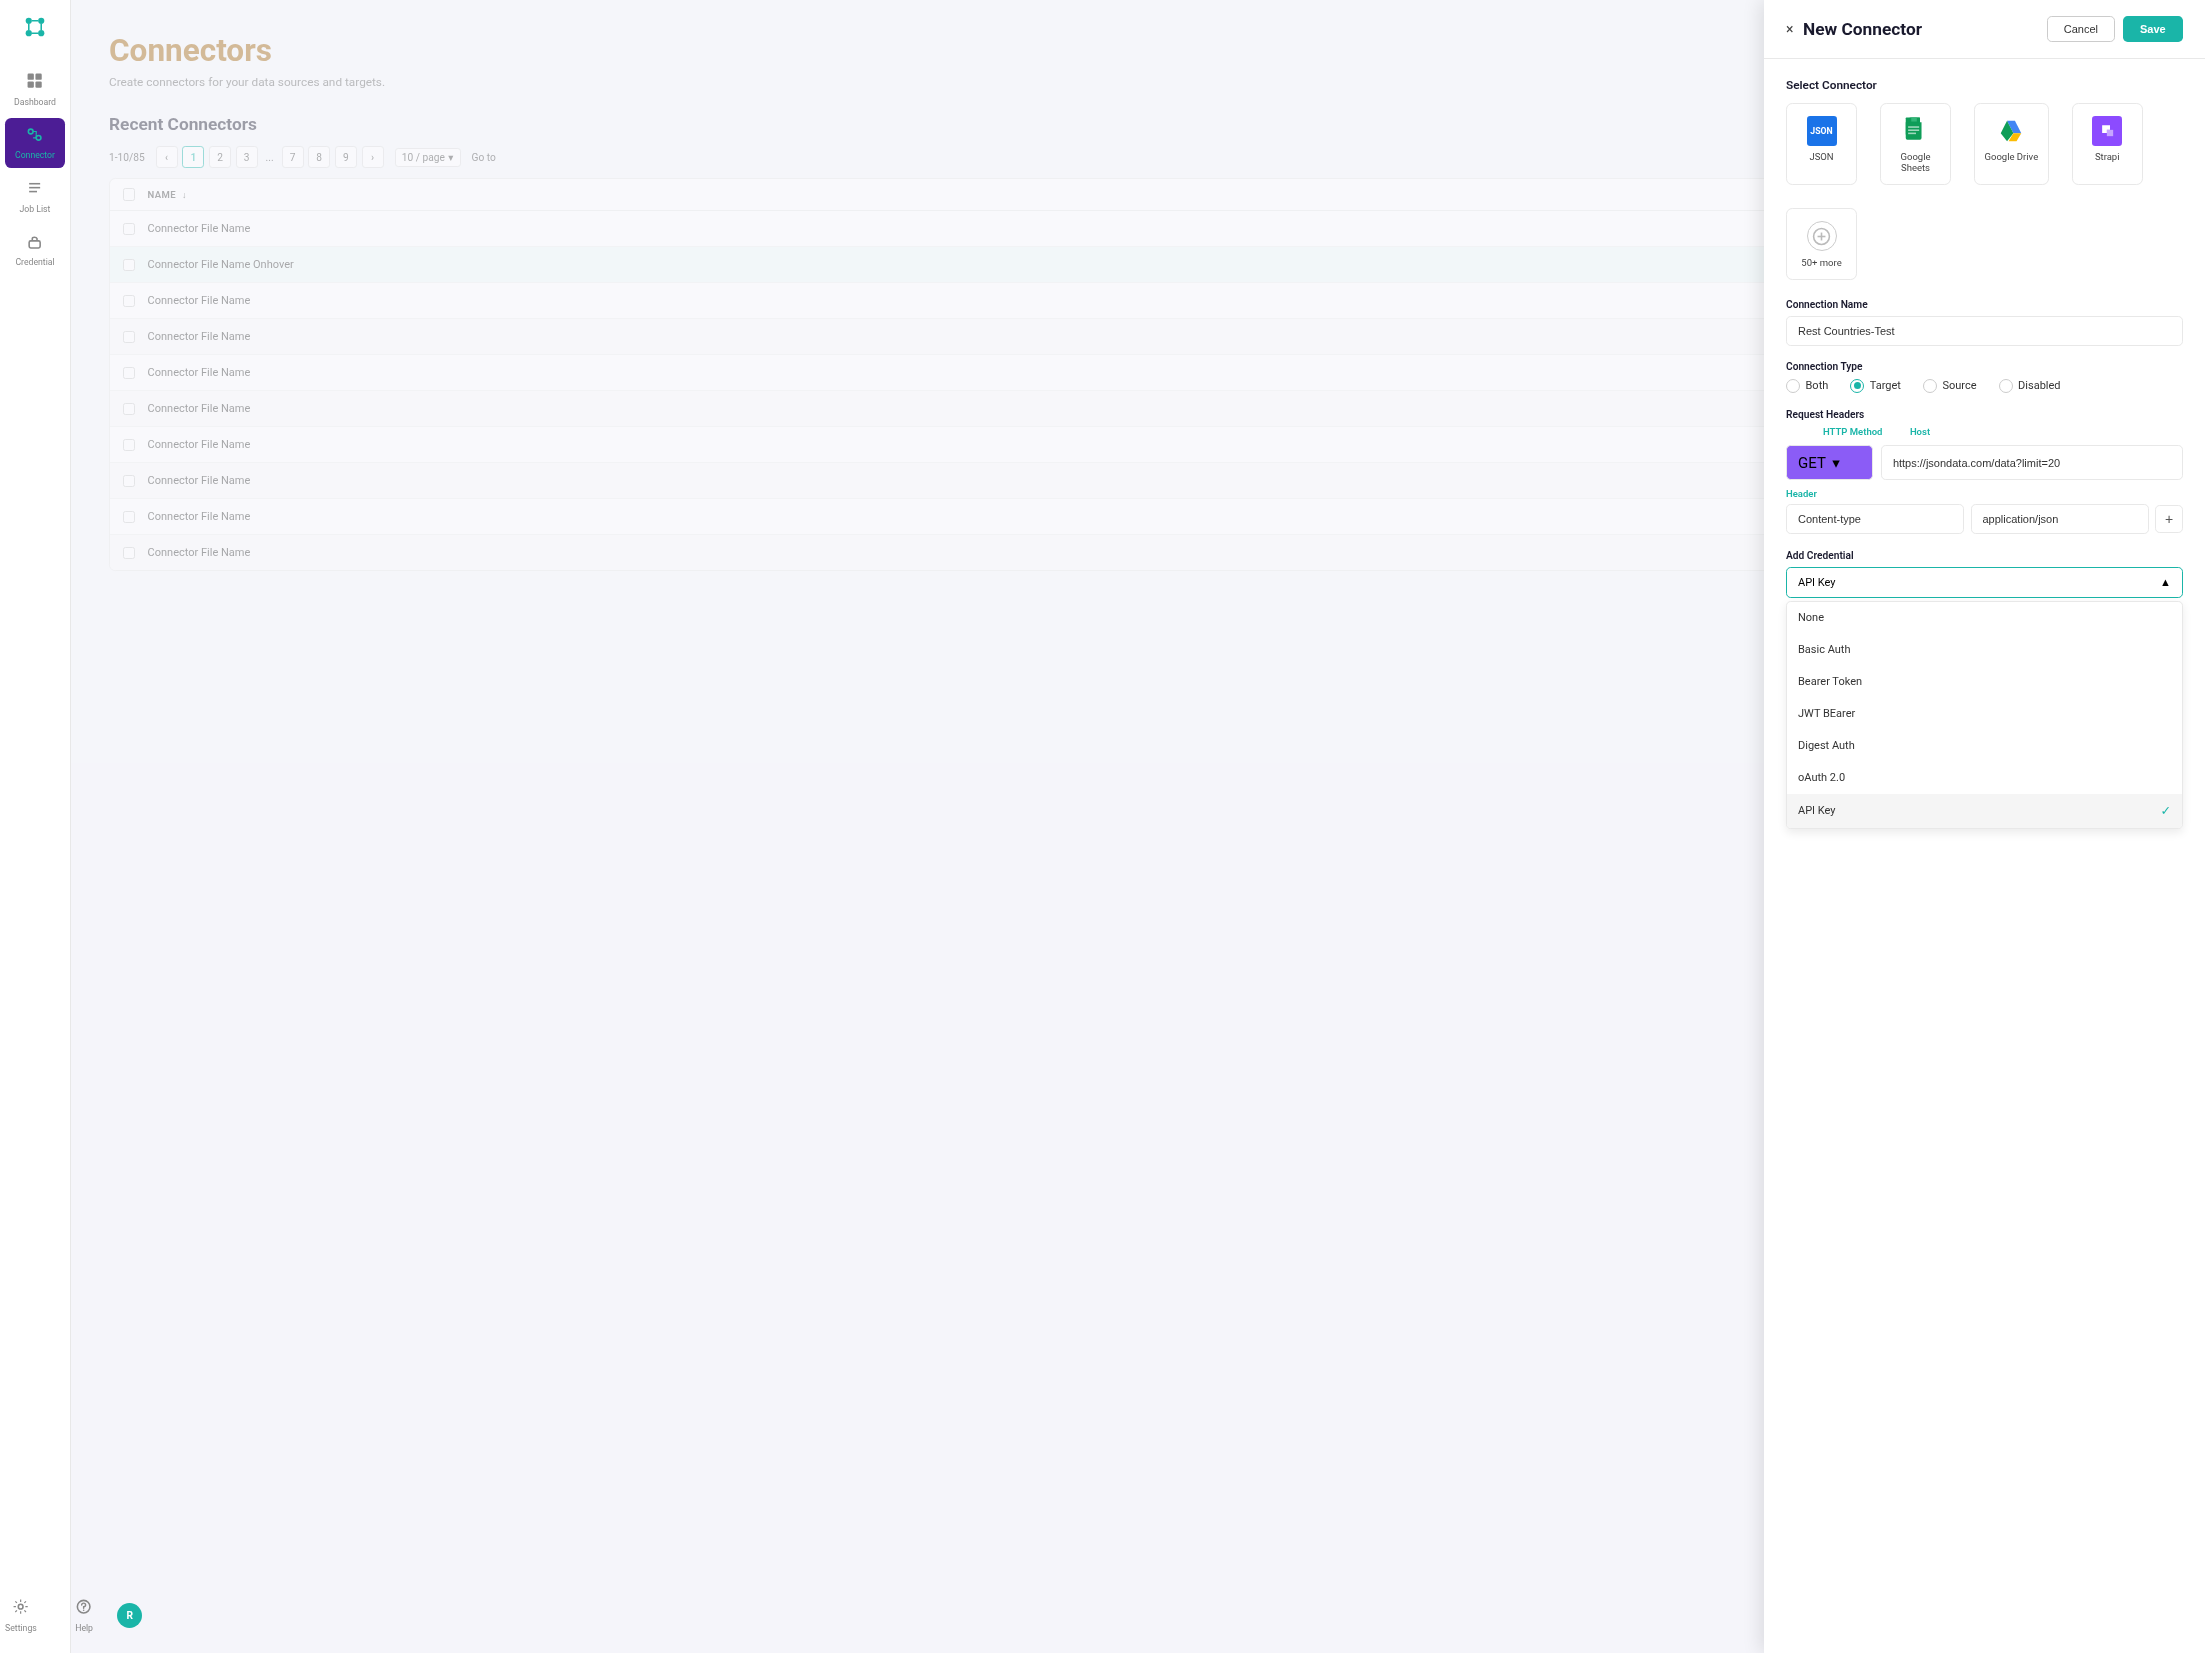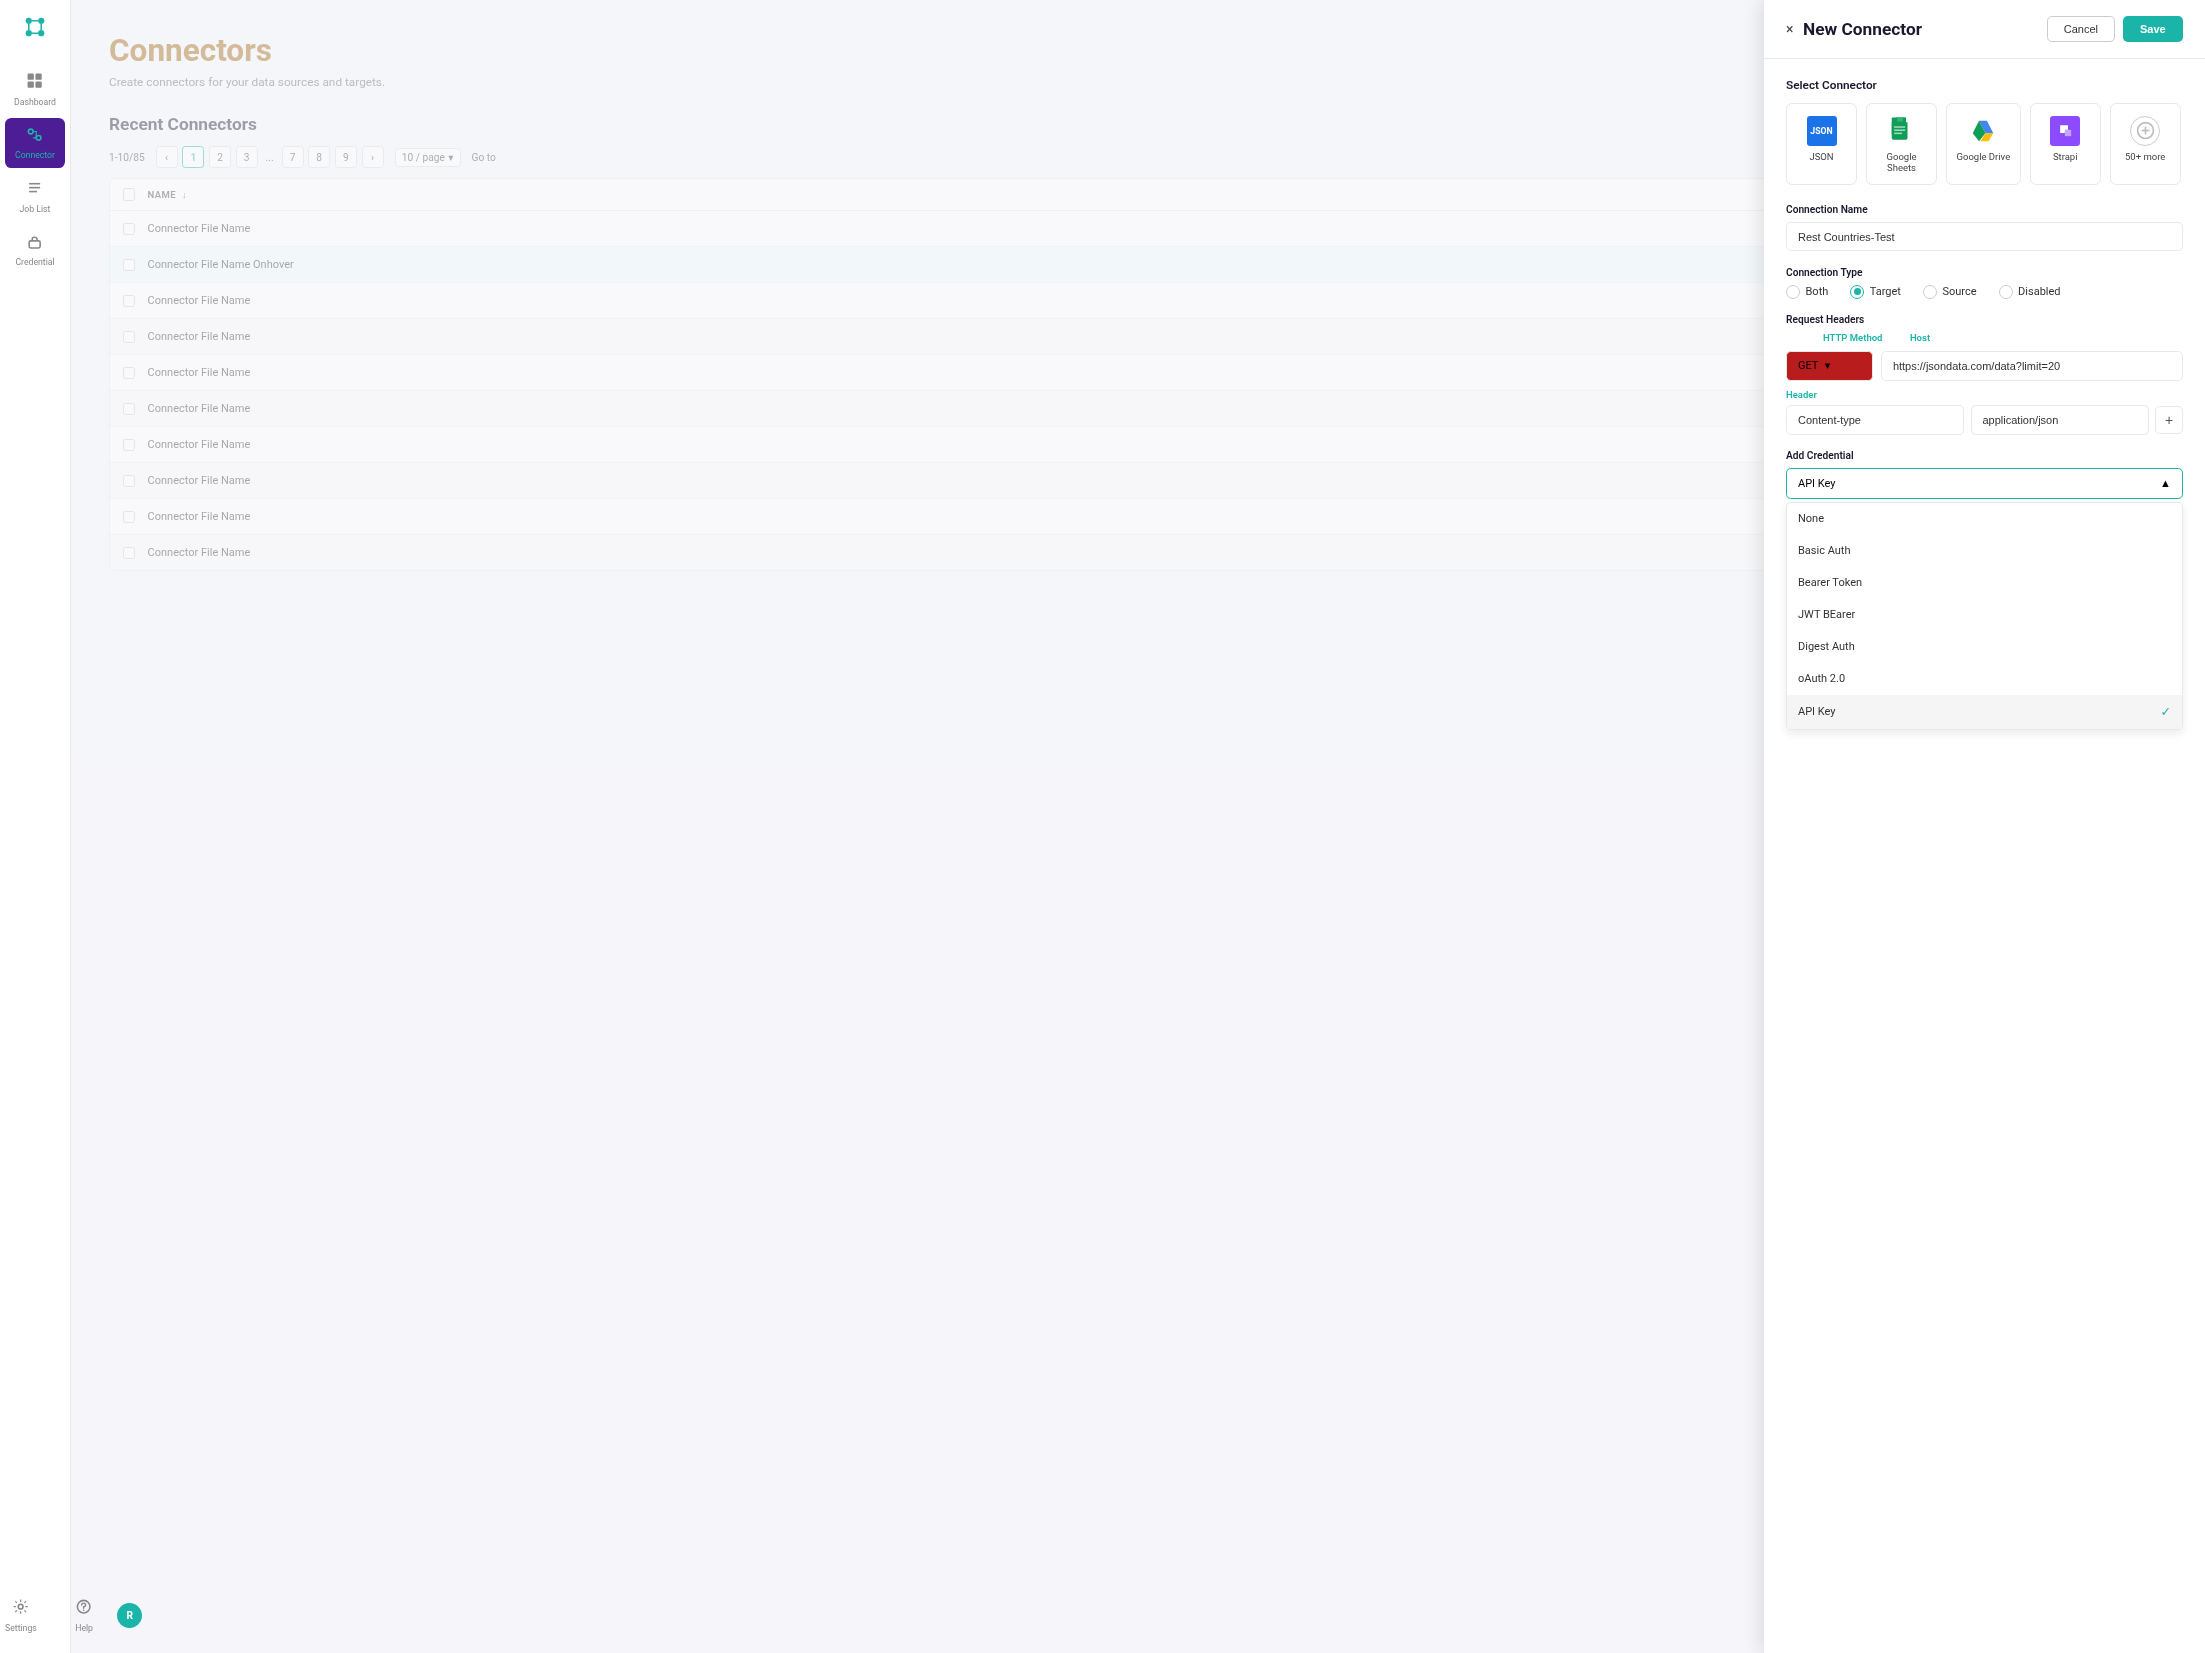--- a/index.html
+++ b/index.html
@@ -167,21 +167,21 @@
       font-weight: 600;
       cursor: pointer;
     }
 
     .panel-body { padding: 19px 22px; flex: 1; }
 
     
     .section-label { font-size: 11.8px; font-weight: 600; color: #1a1a2e; margin-bottom: 11px; }
     .connector-grid {
       display: flex;
-      gap: 9px;
+      gap: 23px;
       margin-bottom: 19px;
       flex-wrap: wrap;
     }
     .connector-card {
       display: flex;
       flex-direction: column;
       align-items: center;
       gap: 4.7px;
       padding: 11px 9.5px;
       border: 1.2px solid #e8e8e8;
@@ -217,22 +217,22 @@
     }
     .radio-circle.checked { border-color: #1ab5a8; }
     .radio-inner { width: 7px; height: 7px; border-radius: 50%; background: #1ab5a8; }
 
     
     .http-host-row { display: flex; gap: 7.9px; margin-bottom: 7.9px; }
     .http-method-select {
       border: 1.2px solid #e8e8e8;
       border-radius: 4.7px;
       padding: 7.9px 11px;
-      font-size: 11px;
-      background: #b91c1c;
+      font-size: 15px;
+      background: #8b5cf6;
       cursor: pointer;
       display: flex; align-items: center; gap: 6.3px;
       min-width: 87px;
     }
     .host-input {
       flex: 1;
       padding: 7.9px 11px;
       border: 1.2px solid #e8e8e8;
       border-radius: 4.7px;
       font-size: 11px;

